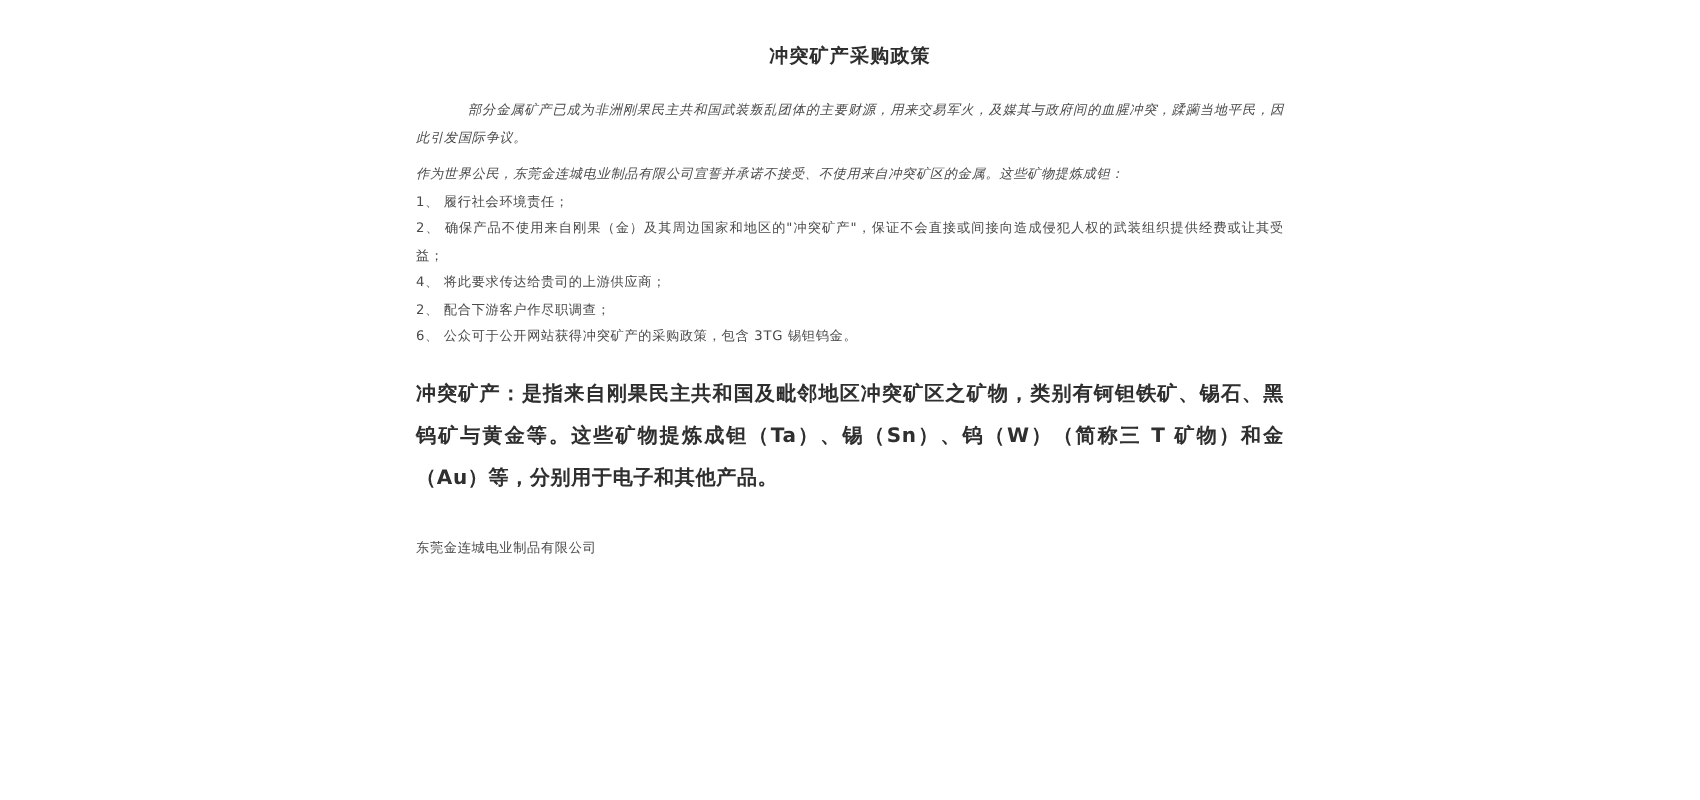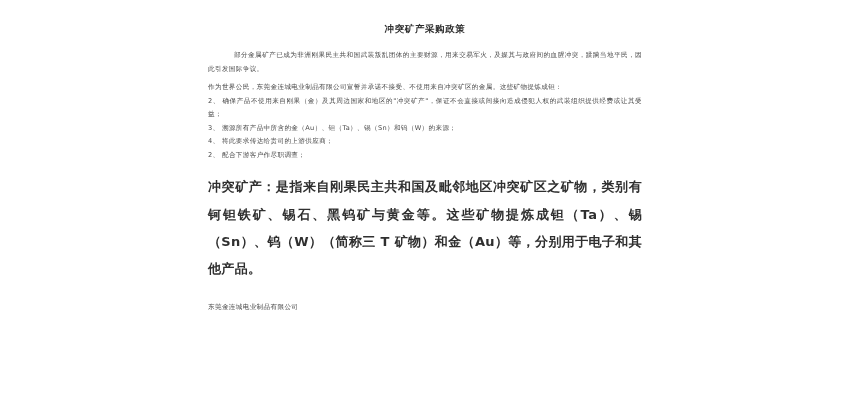--- a/index.html
+++ b/index.html
@@ -35,40 +35,41 @@
     margin: 0 0 14px 0;
     line-height: 1.4;
   }
   .para {
     font-size: 6.6px;
     line-height: 2.05;
     color: #4a4a4a;
     margin: 0;
     text-align: justify;
     letter-spacing: 0.35px;
+    font-style: italic;
   }
   .para.indent {
     text-indent: 26px;
   }
   .gap-sm {
     height: 5px;
   }
   .gap-md {
     height: 11px;
   }
   .list-item {
     font-size: 6.6px;
     line-height: 2.05;
     color: #4a4a4a;
     margin: 0;
     text-align: justify;
     letter-spacing: 0.35px;
   }
   .note {
-    font-size: 13px;
+    font-size: 10px;
     line-height: 2.1;
     color: #2f2f2f;
     font-weight: bold;
     margin: 0;
     text-align: justify;
     letter-spacing: 0.35px;
   }
   .signature {
     margin-top: 20px;
     text-align: left;
@@ -84,24 +85,25 @@
   <div class="doc">
 
     <h1 class="doc-title">冲突矿产采购政策</h1>
 
     <p class="para indent">部分金属矿产已成为非洲刚果民主共和国武装叛乱团体的主要财源，用来交易军火，及媒其与政府间的血腥冲突，蹂躏当地平民，因此引发国际争议。</p>
 
     <div class="gap-sm"></div>
 
     <p class="para">作为世界公民，东莞金连城电业制品有限公司宣誓并承诺不接受、不使用来自冲突矿区的金属。这些矿物提炼成钽：</p>
 
+    <p class="list-item">1、 履行社会环境责任；</p>
     <p class="list-item">2、 确保产品不使用来自刚果（金）及其周边国家和地区的"冲突矿产"，保证不会直接或间接向造成侵犯人权的武装组织提供经费或让其受益；</p>
-    <p class="list-item">3、 溯源所有产品中所含的金（Au）、钽（Ta）、锡（Sn）和钨（W）的来源；</p>
     <p class="list-item">4、 将此要求传达给贵司的上游供应商；</p>
     <p class="list-item">2、 配合下游客户作尽职调查；</p>
+    <p class="list-item">6、 公众可于公开网站获得冲突矿产的采购政策，包含 3TG 锡钽钨金。</p>
 
     <div class="gap-md"></div>
 
     <p class="note">冲突矿产：是指来自刚果民主共和国及毗邻地区冲突矿区之矿物，类别有钶钽铁矿、锡石、黑钨矿与黄金等。这些矿物提炼成钽（Ta）、锡（Sn）、钨（W）（简称三 T 矿物）和金（Au）等，分别用于电子和其他产品。</p>
 
     <div class="signature">东莞金连城电业制品有限公司</div>
 
   </div>
 </div>
 

